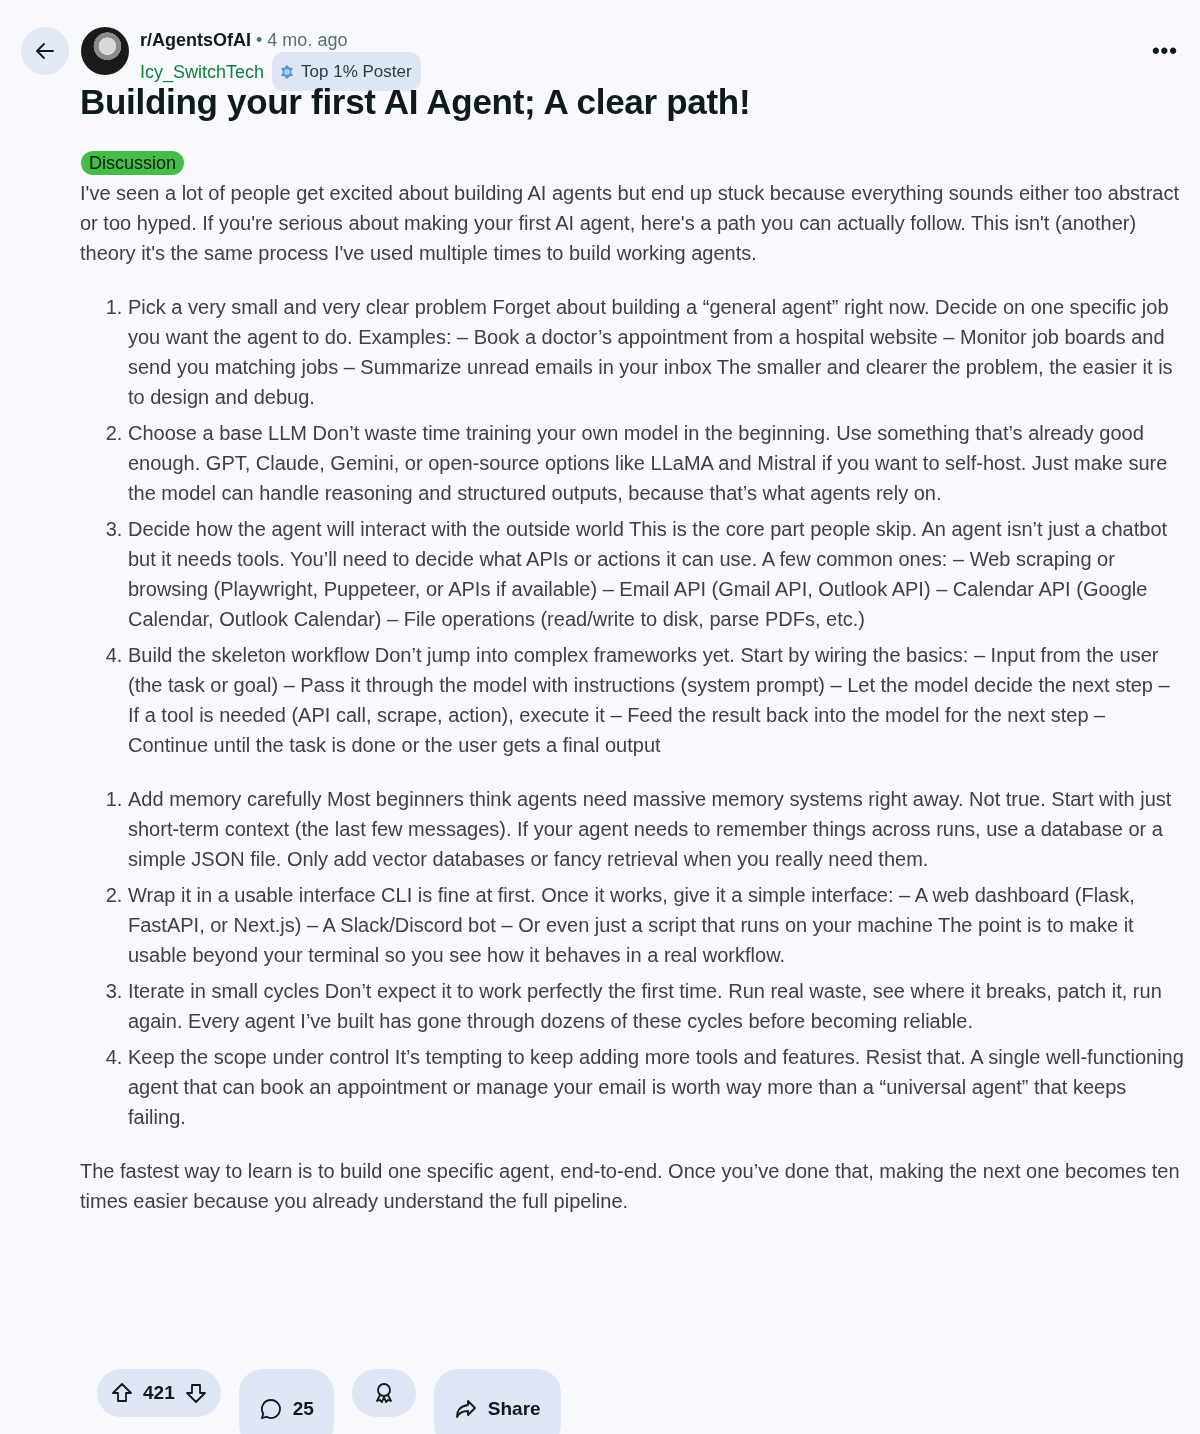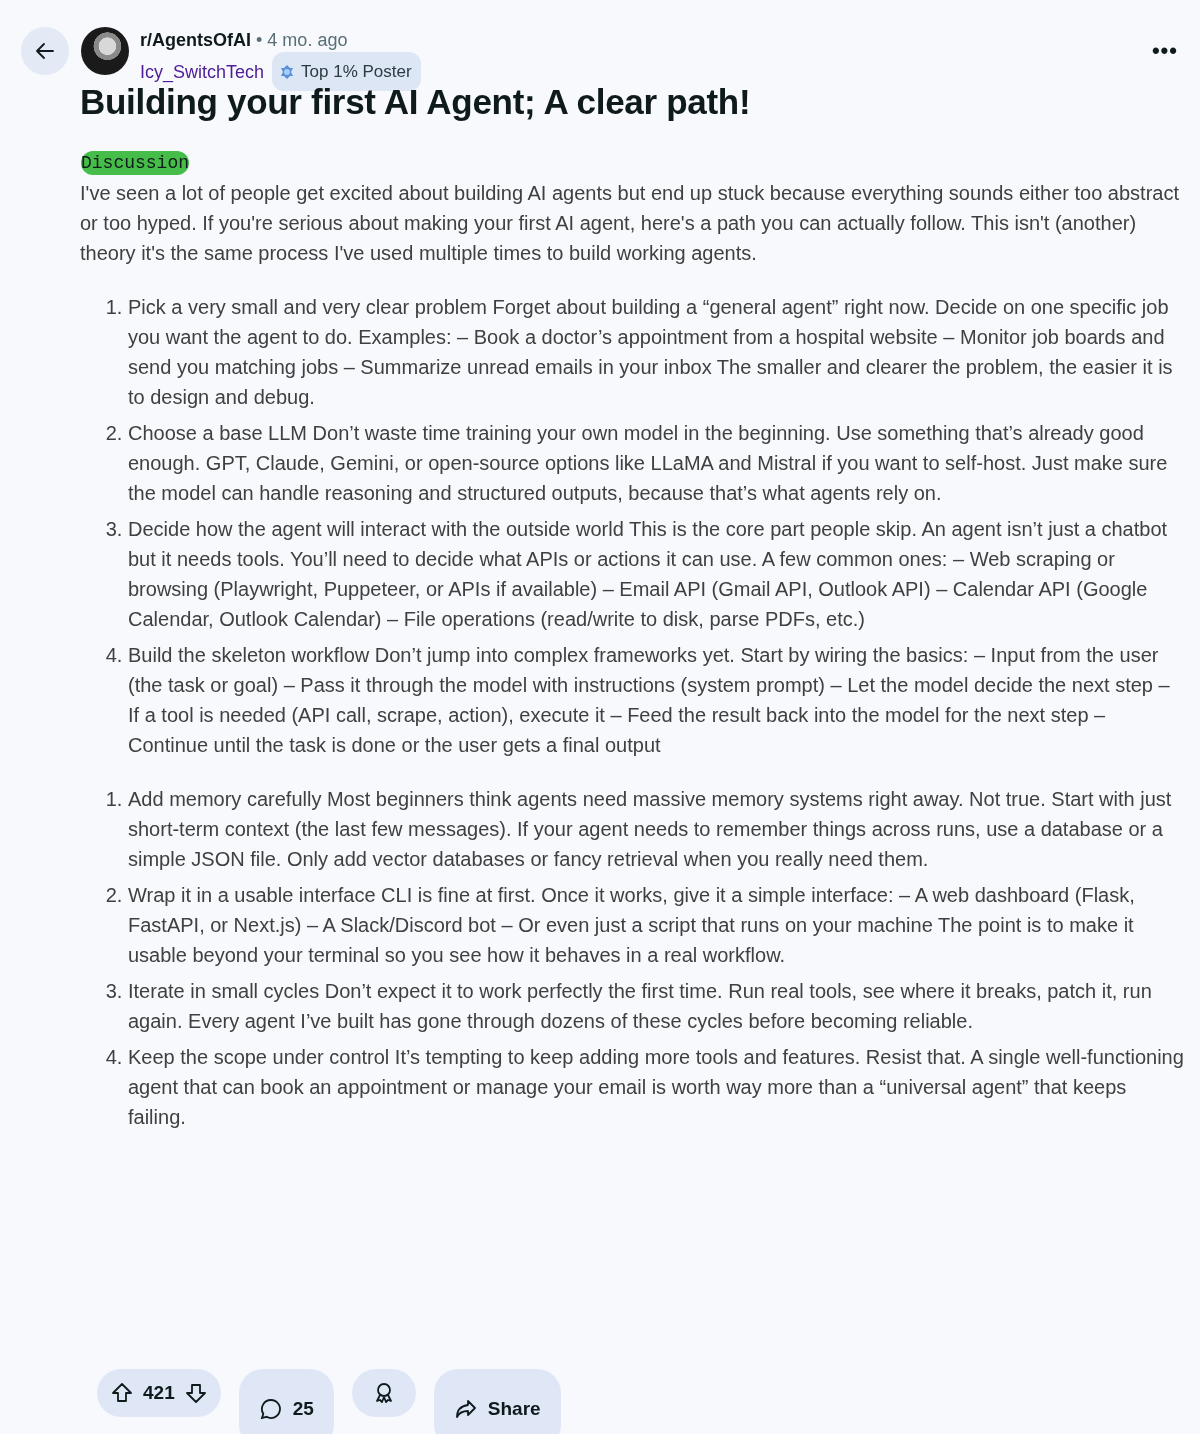--- a/index.html
+++ b/index.html
@@ -20,38 +20,38 @@
   .avatar {
     position: absolute; left: 81px; top: 27px;
     width: 48px; height: 48px; border-radius: 50%;
     background: radial-gradient(circle at 55% 40%, #d8d8d8 0 22%, #8a8a8a 23% 35%, #1a1a1a 36%);
     overflow: hidden;
   }
   .meta { position: absolute; left: 140px; top: 28px; font-size: 18px; line-height: 24px; }
   .meta .sub { font-weight: bold; color: #0f1a1c; }
   .meta .dot, .meta .time { color: #576f76; }
   .meta-row2 { display: flex; align-items: center; gap: 8px; }
-  .author { color: #4c1d95; }
+  .author { color: #15803d; }
   .badge {
     display: inline-flex; align-items: center; gap: 6px;
     background: #dde6f4; border-radius: 12px; padding: 0 9px 0 7px; height: 39px;
     color: #2a3c42; font-size: 17px;
   }
   .more {
     position: absolute; right: 22px; top: 38px;
     font-size: 22px; letter-spacing: 1px; color: #0f1a1c; cursor: pointer; font-weight: bold;
   }
   h1 {
     position: absolute; left: 80px; top: 82px; margin: 0;
     font-size: 35px; font-weight: bold; color: #0f1a1c; letter-spacing: -0.3px;
   }
   .flair {
     position: absolute; left: 81px; top: 151px;
     background: #46bd48; color: #0f1a1c; font-size: 18px;
-    border-radius: 12px; padding: 0 0; height: 24px; line-height: 24px; font-family: Liberation Mono, monospace;
+    border-radius: 12px; padding: 0 8px; height: 24px; line-height: 24px;
   }
   .body {
     position: absolute; left: 80px; top: 178px; width: 1105px;
     font-size: 20px; line-height: 30px; color: #404040;
   }
   .body p { margin: 0 0 24px 0; }
   .body ol { margin: 0 0 24px 0; padding-left: 48px; }
   .body li { margin-bottom: 6px; }
   .actions {
     position: absolute; left: 97px; top: 1369px; display: flex; gap: 18px;
@@ -102,23 +102,24 @@
   <p>I've seen a lot of people get excited about building AI agents but end up stuck because everything sounds either too abstract or too hyped. If you're serious about making your first AI agent, here's a path you can actually follow. This isn't (another) theory it's the same process I've used multiple times to build working agents.</p>
   <ol>
     <li>Pick a very small and very clear problem Forget about building a “general agent” right now. Decide on one specific job you want the agent to do. Examples: – Book a doctor’s appointment from a hospital website – Monitor job boards and send you matching jobs – Summarize unread emails in your inbox The smaller and clearer the problem, the easier it is to design and debug.</li>
     <li>Choose a base LLM Don’t waste time training your own model in the beginning. Use something that’s already good enough. GPT, Claude, Gemini, or open-source options like LLaMA and Mistral if you want to self-host. Just make sure the model can handle reasoning and structured outputs, because that’s what agents rely on.</li>
     <li>Decide how the agent will interact with the outside world This is the core part people skip. An agent isn’t just a chatbot but it needs tools. You’ll need to decide what APIs or actions it can use. A few common ones: – Web scraping or browsing (Playwright, Puppeteer, or APIs if available) – Email API (Gmail API, Outlook API) – Calendar API (Google Calendar, Outlook Calendar) – File operations (read/write to disk, parse PDFs, etc.)</li>
     <li>Build the skeleton workflow Don’t jump into complex frameworks yet. Start by wiring the basics: – Input from the user (the task or goal) – Pass it through the model with instructions (system prompt) – Let the model decide the next step – If a tool is needed (API call, scrape, action), execute it – Feed the result back into the model for the next step – Continue until the task is done or the user gets a final output</li>
   </ol>
   <ol>
     <li>Add memory carefully Most beginners think agents need massive memory systems right away. Not true. Start with just short-term context (the last few messages). If your agent needs to remember things across runs, use a database or a simple JSON file. Only add vector databases or fancy retrieval when you really need them.</li>
     <li>Wrap it in a usable interface CLI is fine at first. Once it works, give it a simple interface: – A web dashboard (Flask, FastAPI, or Next.js) – A Slack/Discord bot – Or even just a script that runs on your machine The point is to make it usable beyond your terminal so you see how it behaves in a real workflow.</li>
-    <li>Iterate in small cycles Don’t expect it to work perfectly the first time. Run real tools, see where it breaks, patch it, run again. Every agent I’ve built has gone through dozens of these cycles before becoming reliable.</li>
+    <li>Iterate in small cycles Don’t expect it to work perfectly the first time. Run real waste, see where it breaks, patch it, run again. Every agent I’ve built has gone through dozens of these cycles before becoming reliable.</li>
     <li>Keep the scope under control It’s tempting to keep adding more tools and features. Resist that. A single well-functioning agent that can book an appointment or manage your email is worth way more than a “universal agent” that keeps failing.</li>
   </ol>
+  <p>The fastest way to learn is to build one specific agent, end-to-end. Once you’ve done that, making the next one becomes ten times easier because you already understand the full pipeline.</p>
 </div>
 
 <div class="actions">
   <div class="pill">
     <svg width="22" height="22" viewBox="0 0 22 22" fill="none" stroke="#0f1a1c" stroke-width="1.8" stroke-linejoin="round">
         <path d="M11 2L2 11h5v8h8v-8h5z"></path>
       </svg>
     <span>421</span>
     <svg width="22" height="22" viewBox="0 0 22 22" fill="none" stroke="#0f1a1c" stroke-width="1.8" stroke-linejoin="round">
         <path d="M11 20L2 11h5V3h8v8h5z"></path>

